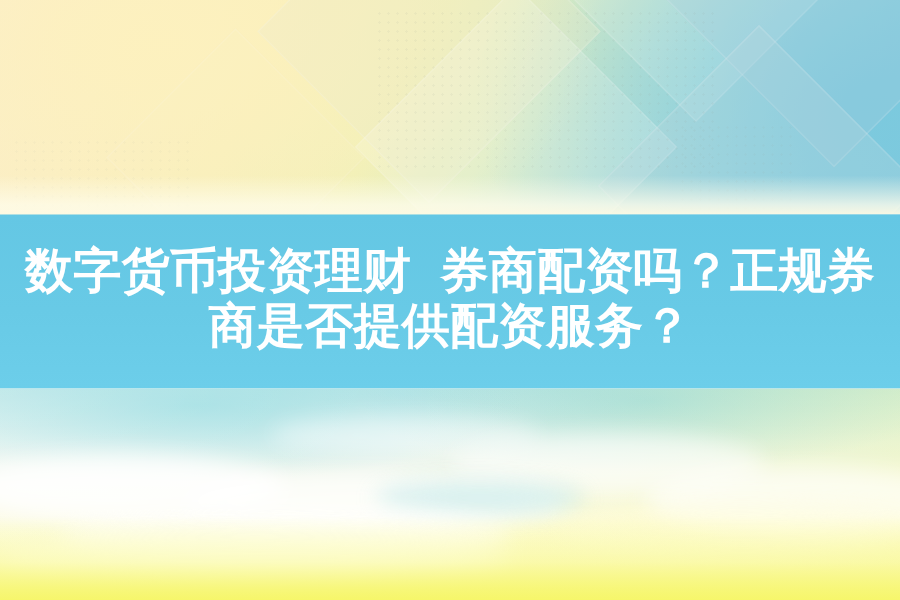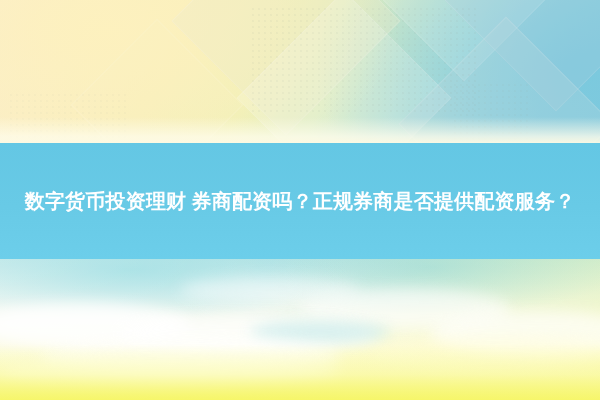--- a/index.html
+++ b/index.html
@@ -90,23 +90,23 @@
     display: flex;
     align-items: center;
     justify-content: center;
     box-sizing: border-box;
     padding: 0 4px;
   }
   .headline {
     width: 100%;
     margin: 0;
     color: #ffffff;
-    font-family: Liberation Serif, serif;
+    font-family: Liberation Mono, monospace;
     font-weight: 700;
-    font-size: 20px;
+    font-size: 32px;
     line-height: 37px;
     text-align: center;
     letter-spacing: 0.2px;
     white-space: pre-line;
   }
 
   
   .sky-panel {
     position: absolute;
     left: 0;

